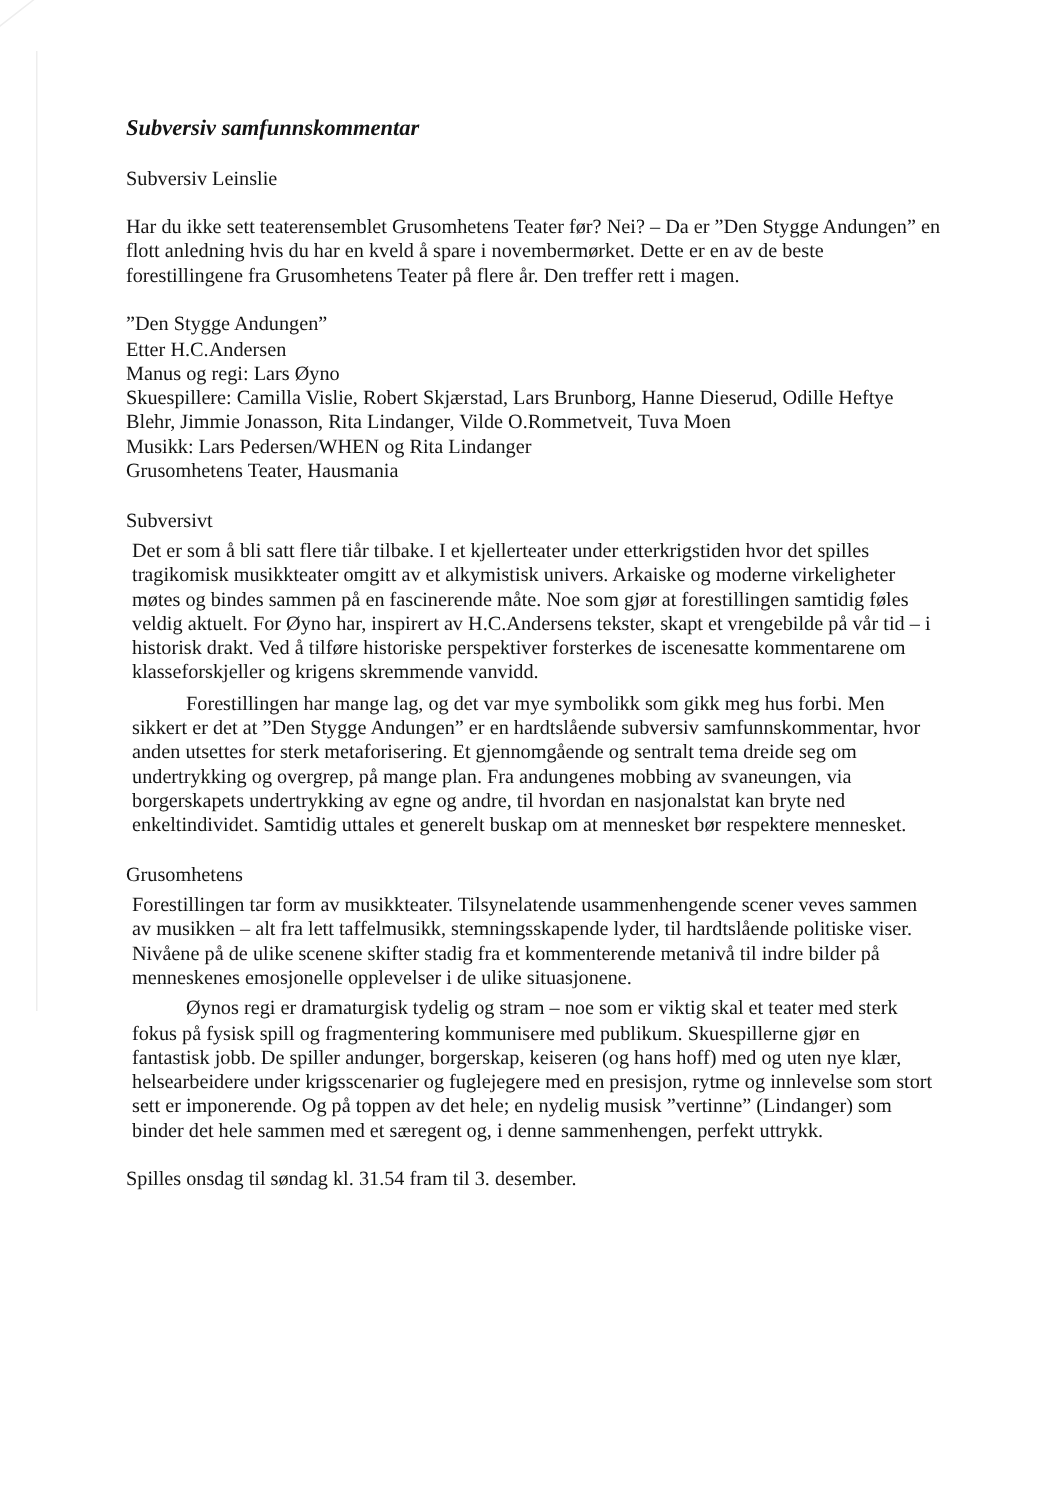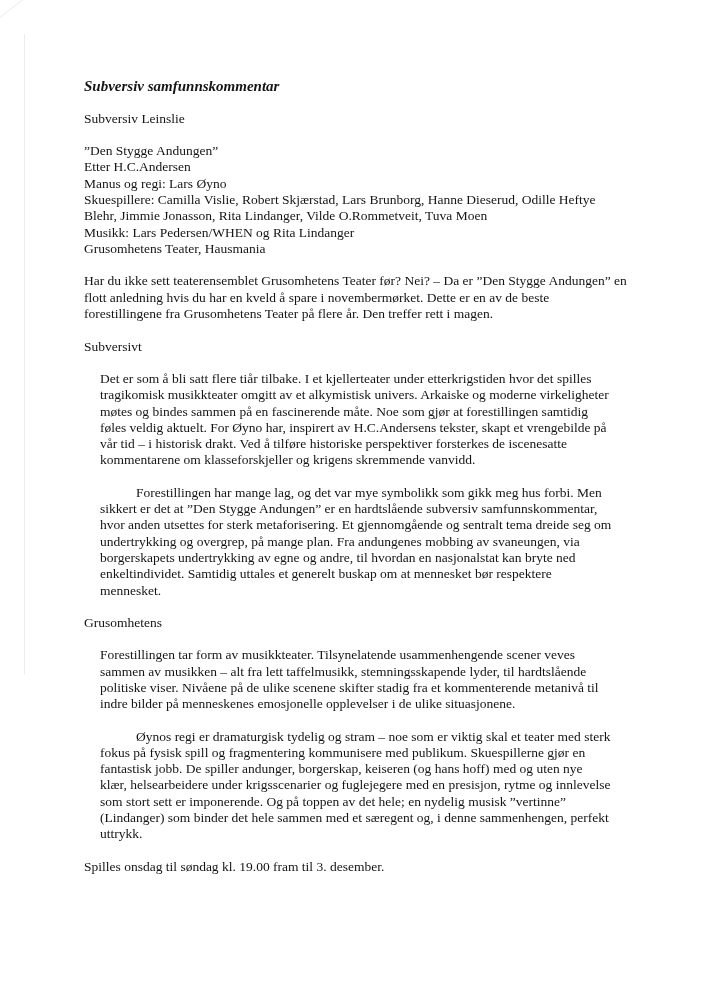--- a/index.html
+++ b/index.html
@@ -37,57 +37,57 @@
   }
   .title {
     font-weight: bold;
     font-style: italic;
     font-size: 15px;
     line-height: 17px;
     margin: 0 0 15.5px 0;
   }
   .block { margin: 0 0 16.3px 0; }
   .line { margin: 0; }
-  .para { margin: 16px; font-family: Liberation Serif, serif; }
+  .para { margin: 4px; font-family: Liberation Serif, serif; }
   .indent { text-indent: 36px; }
 </style>
 </head>
 <body>
 
 <div class="page">
 
   <div class="scan-edge-diag"></div>
   <div class="scan-edge-vert"></div>
 
   <div class="content">
 
     <div class="title">Subversiv samfunnskommentar</div>
 
 
     <div class="block">Subversiv Leinslie</div>
 
+    <div class="block">Har du ikke sett teaterensemblet Grusomhetens Teater før? Nei? – Da er ”Den Stygge Andungen” en flott anledning hvis du har en kveld å spare i novembermørket. Dette er en av de beste forestillingene fra Grusomhetens Teater på flere år. Den treffer rett i magen.</div>
+
     <div class="block">
       <div class="line">”Den Stygge Andungen”</div>
       <div class="line">Etter H.C.Andersen</div>
       <div class="line">Manus og regi: Lars Øyno</div>
       <div class="line">Skuespillere: Camilla Vislie, Robert Skjærstad, Lars Brunborg, Hanne Dieserud, Odille Heftye Blehr, Jimmie Jonasson, Rita Lindanger, Vilde O.Rommetveit, Tuva Moen</div>
       <div class="line">Musikk: Lars Pedersen/WHEN og Rita Lindanger</div>
       <div class="line">Grusomhetens Teater, Hausmania</div>
     </div>
-
-    <div class="block">Har du ikke sett teaterensemblet Grusomhetens Teater før? Nei? – Da er ”Den Stygge Andungen” en flott anledning hvis du har en kveld å spare i novembermørket. Dette er en av de beste forestillingene fra Grusomhetens Teater på flere år. Den treffer rett i magen.</div>
 
     <div class="block">
       <div class="line">Subversivt</div>
       <div class="para">Det er som å bli satt flere tiår tilbake. I et kjellerteater under etterkrigstiden hvor det spilles tragikomisk musikkteater omgitt av et alkymistisk univers. Arkaiske og moderne virkeligheter møtes og bindes sammen på en fascinerende måte. Noe som gjør at forestillingen samtidig føles veldig aktuelt. For Øyno har, inspirert av H.C.Andersens tekster, skapt et vrengebilde på vår tid – i historisk drakt. Ved å tilføre historiske perspektiver forsterkes de iscenesatte kommentarene om klasseforskjeller og krigens skremmende vanvidd.</div>
       <div class="para indent">Forestillingen har mange lag, og det var mye symbolikk som gikk meg hus forbi. Men sikkert er det at ”Den Stygge Andungen” er en hardtslående subversiv samfunnskommentar, hvor anden utsettes for sterk metaforisering. Et gjennomgående og sentralt tema dreide seg om undertrykking og overgrep, på mange plan. Fra andungenes mobbing av svaneungen, via borgerskapets undertrykking av egne og andre, til hvordan en nasjonalstat kan bryte ned enkeltindividet. Samtidig uttales et generelt buskap om at mennesket bør respektere mennesket.</div>
     </div>
 
     <div class="block">
       <div class="line">Grusomhetens</div>
       <div class="para">Forestillingen tar form av musikkteater. Tilsynelatende usammenhengende scener veves sammen av musikken – alt fra lett taffelmusikk, stemningsskapende lyder, til hardtslående politiske viser. Nivåene på de ulike scenene skifter stadig fra et kommenterende metanivå til indre bilder på menneskenes emosjonelle opplevelser i de ulike situasjonene.</div>
       <div class="para indent">Øynos regi er dramaturgisk tydelig og stram – noe som er viktig skal et teater med sterk fokus på fysisk spill og fragmentering kommunisere med publikum. Skuespillerne gjør en fantastisk jobb. De spiller andunger, borgerskap, keiseren (og hans hoff) med og uten nye klær, helsearbeidere under krigsscenarier og fuglejegere med en presisjon, rytme og innlevelse som stort sett er imponerende. Og på toppen av det hele; en nydelig musisk ”vertinne” (Lindanger) som binder det hele sammen med et særegent og, i denne sammenhengen, perfekt uttrykk.</div>
     </div>
 
-    <div class="block">Spilles onsdag til søndag kl. 19.00 fram til 3. desember.</div>
+    <div class="block">Spilles onsdag til søndag kl. 31.54 fram til 3. desember.</div>
 
   </div>
 </div>
 
 </body></html>

